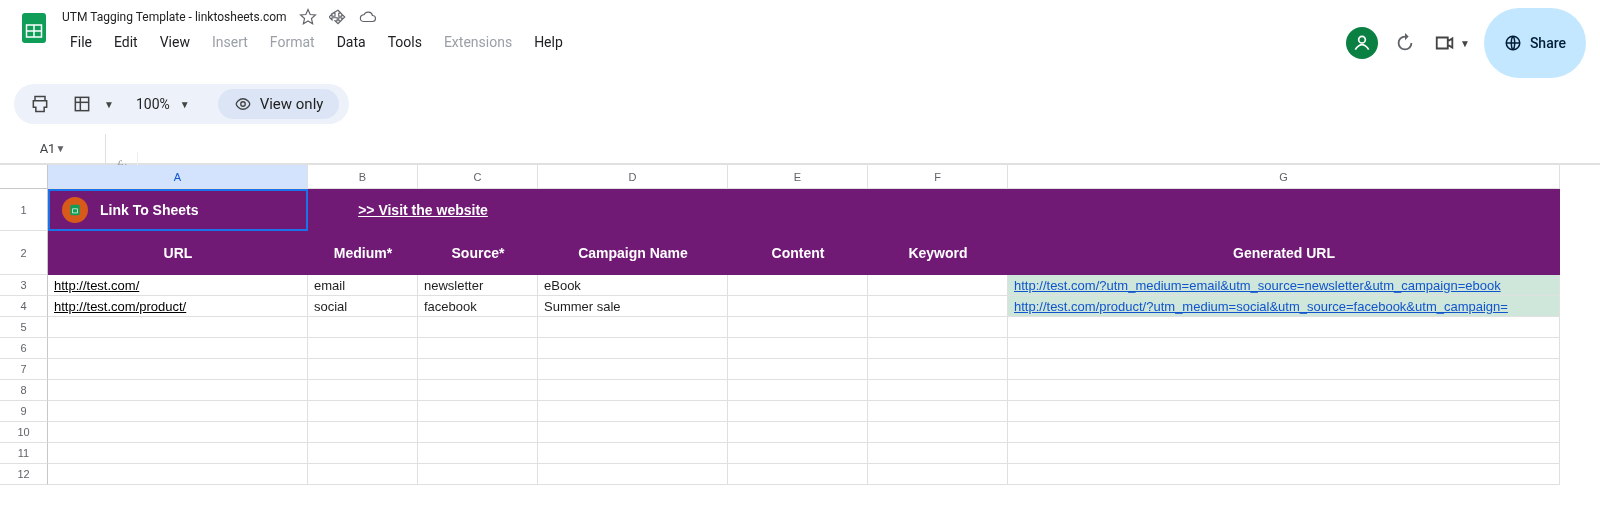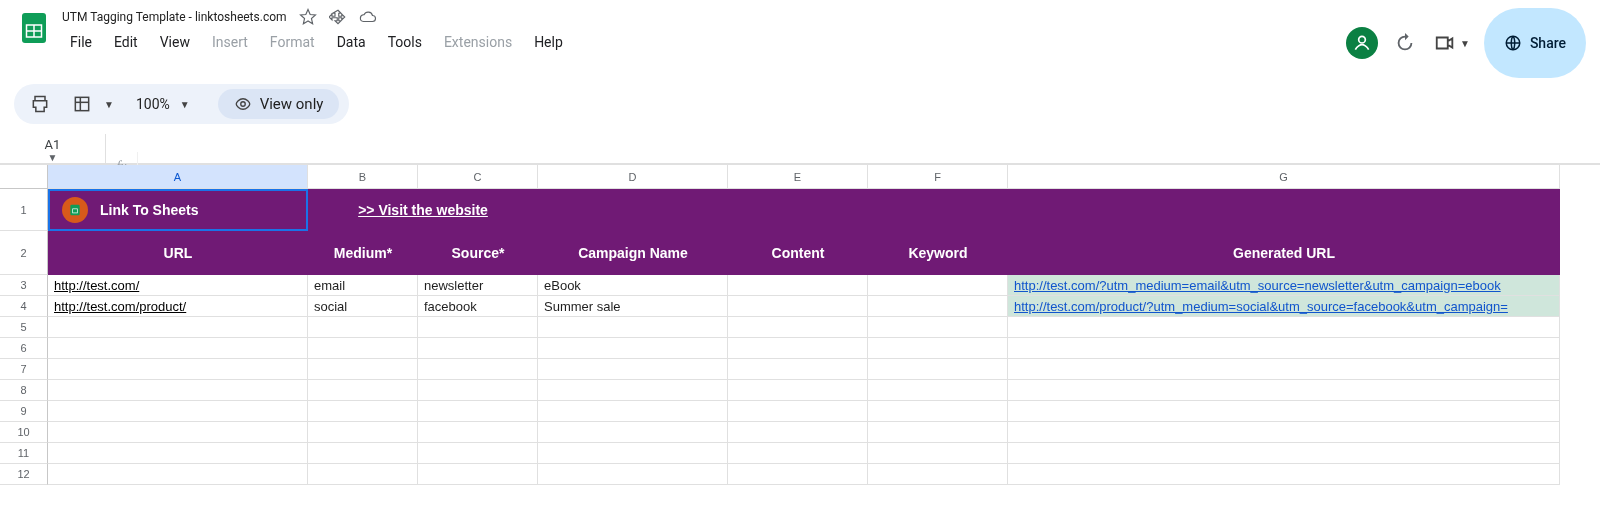--- a/index.html
+++ b/index.html
@@ -34,21 +34,21 @@
   .tool-btn { width:32px; height:32px; display:flex; align-items:center; justify-content:center; color:#444; cursor:pointer; border-radius:6px; }
   .tool-btn svg { width:20px; height:20px; fill: currentColor; }
   .tool-group { display:flex; align-items:center; gap:2px; }
   .caret-small { font-size:10px; color:#444; cursor:pointer; padding: 0 4px; }
   .zoom-sel { display:flex; align-items:center; gap:6px; font-size:14px; color:#1f1f1f; padding: 0 8px; cursor:pointer; }
   .view-only-chip { display:flex; align-items:center; gap:8px; background:#dbe5f5; padding: 6px 16px; border-radius: 20px; color:#1f1f1f; font-size:15px; cursor:default; margin-left:6px; }
   .view-only-chip svg { width:18px; height:18px; fill:#444; }
 
   
   .fx-row { display:flex; align-items:center; border-bottom:1px solid #e0e0e0; height:30px; }
-  .namebox { width:106px; border-right:1px solid #e0e0e0; height:100%; display:flex; align-items:center; padding:0 8px; font-size:13px; color:#3c4043; justify-content:flex-end; cursor:pointer;flex-direction:column; }
+  .namebox { width:106px; border-right:1px solid #e0e0e0; height:100%; display:flex; align-items:center; padding:0 8px; font-size:13px; color:#3c4043; justify-content:center; cursor:pointer; }
   .namebox .caret { font-size:10px; color:#5f6368; }
   .fx-icon { width:32px; display:flex; align-items:center; justify-content:center; color:#9aa0a6; font-style:italic; font-family: Georgia, serif; border-right:1px solid #f0f0f0; height:100%;margin-top:36px; }
   .fx-input { flex:1; height:100%; padding:0 8px; font-size:13px; }
 
   
   .grid { display:grid; border-top:1px solid #e0e0e0; font-family: Arial, sans-serif; }
   .hdr-cell { background:#fff; border-right:1px solid #e0e0e0; border-bottom:1px solid #e0e0e0; text-align:center; font-size:11px; color:#5f6368; display:flex; align-items:center; justify-content:center; }
   .hdr-cell.sel { background:#d3e3fd; color:#0b57d0; }
   .corner { background:#fff; border-right:1px solid #c7c7c7; border-bottom:1px solid #c7c7c7; }
   .rowhdr { background:#fff; border-right:1px solid #c7c7c7; border-bottom:1px solid #e0e0e0; text-align:center; font-size:11px; color:#5f6368; display:flex; align-items:center; justify-content:center; }

